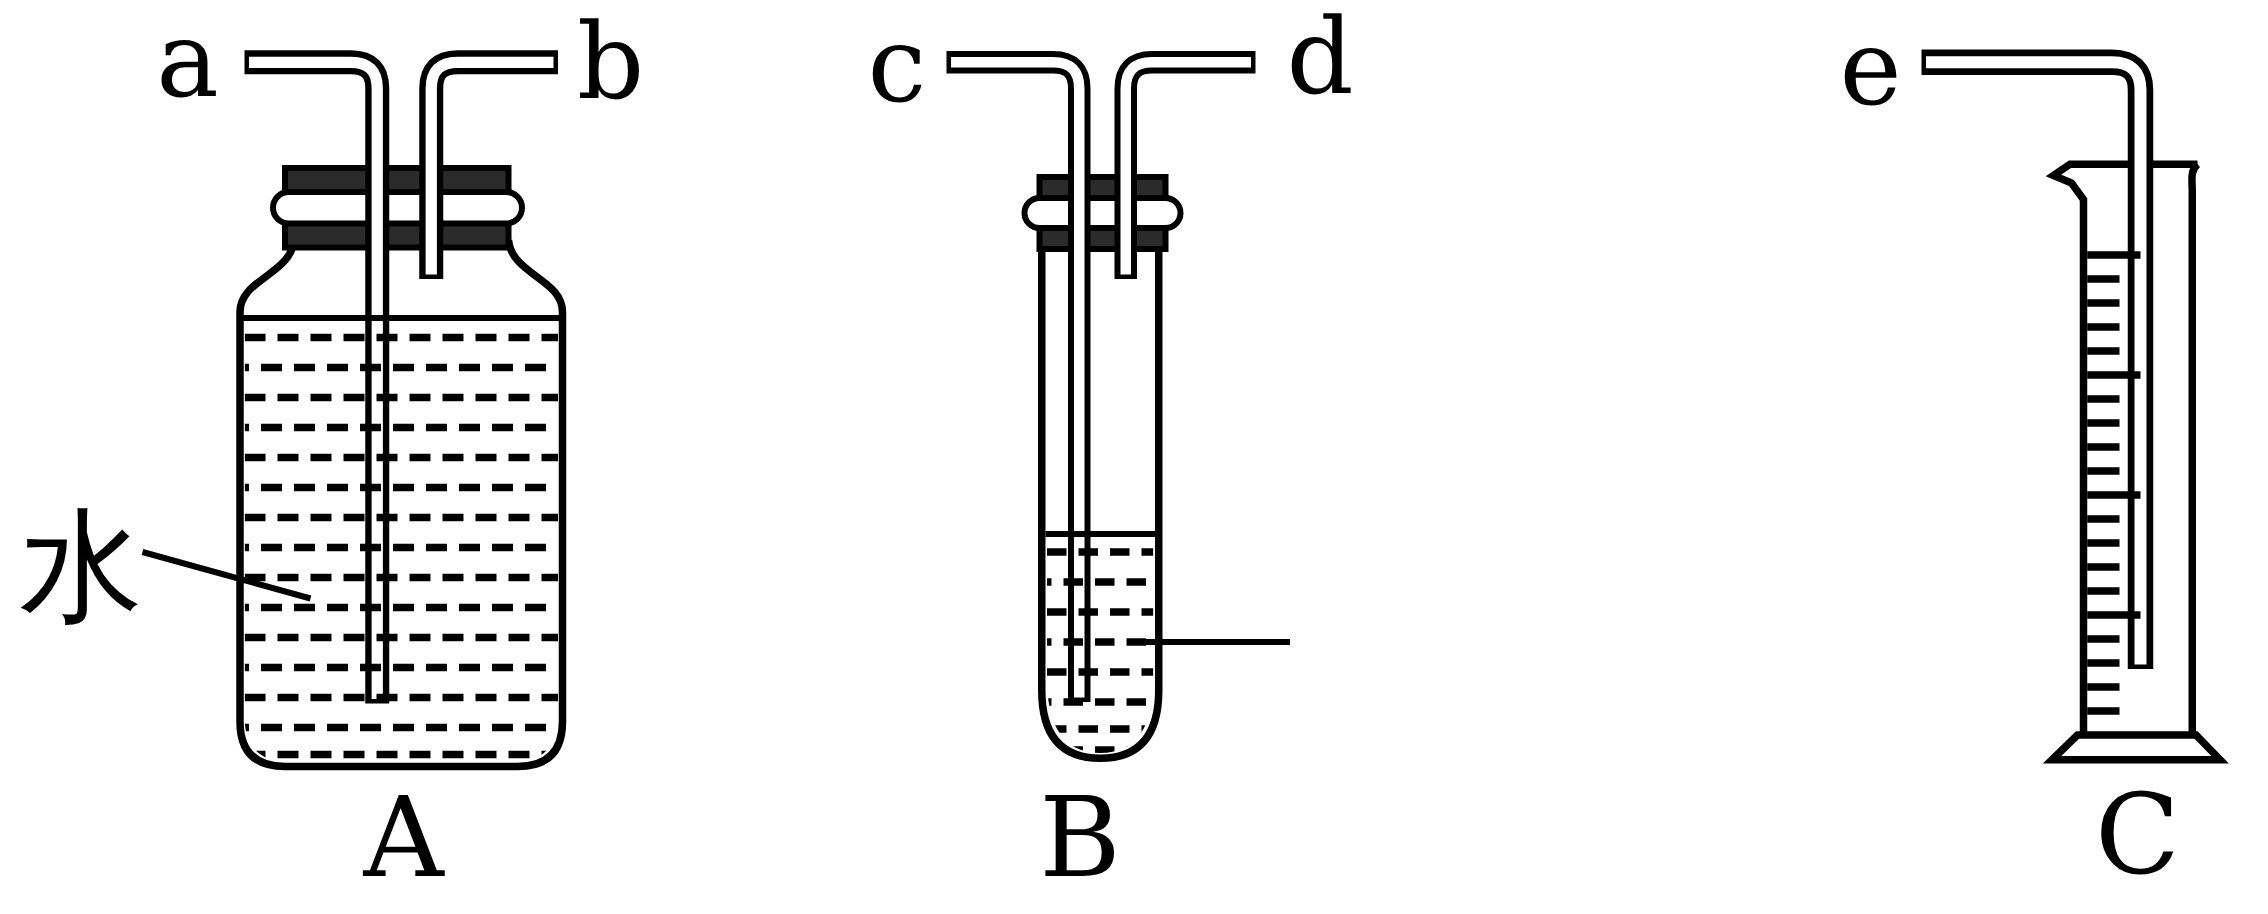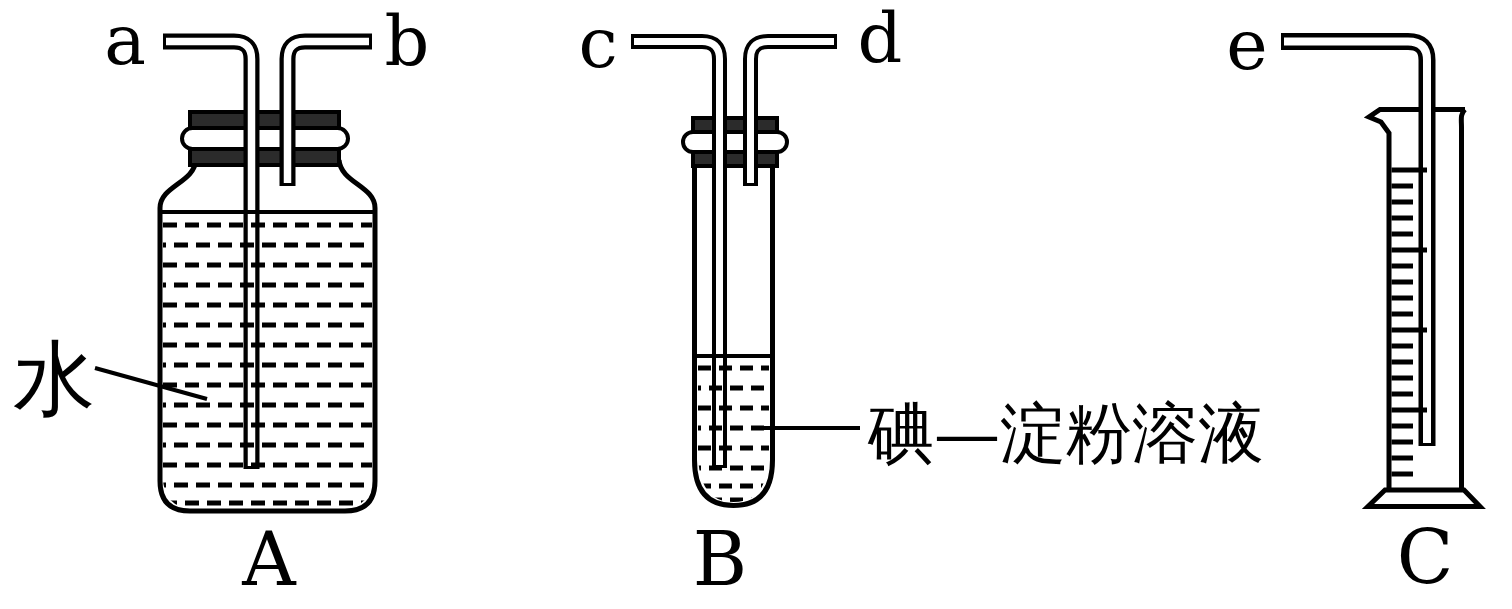--- a/index.html
+++ b/index.html
@@ -156,19 +156,18 @@
   </g>
 </svg>
 
 <div class="t port" style="left:125px;top:40px">a</div>
 <div class="t port" style="left:407px;top:41px">b</div>
 <div class="t port" style="left:598px;top:43px">c</div>
 <div class="t port" style="left:880px;top:38px">d</div>
 <div class="t port" style="left:1247px;top:45px">e</div>
 
 <div class="t cjk-water" style="left:54px;top:379px">水</div>
-<div class="t cjk-iodine" style="left:1066px;top:434px">碘—淀粉溶液</div>
 
 <div class="t cap" style="left:269px;top:559px">A</div>
 <div class="t cap" style="left:720px;top:559px">B</div>
 <div class="t cap" style="left:1425px;top:557px">C</div>
 
 </div>
 
 </body></html>

